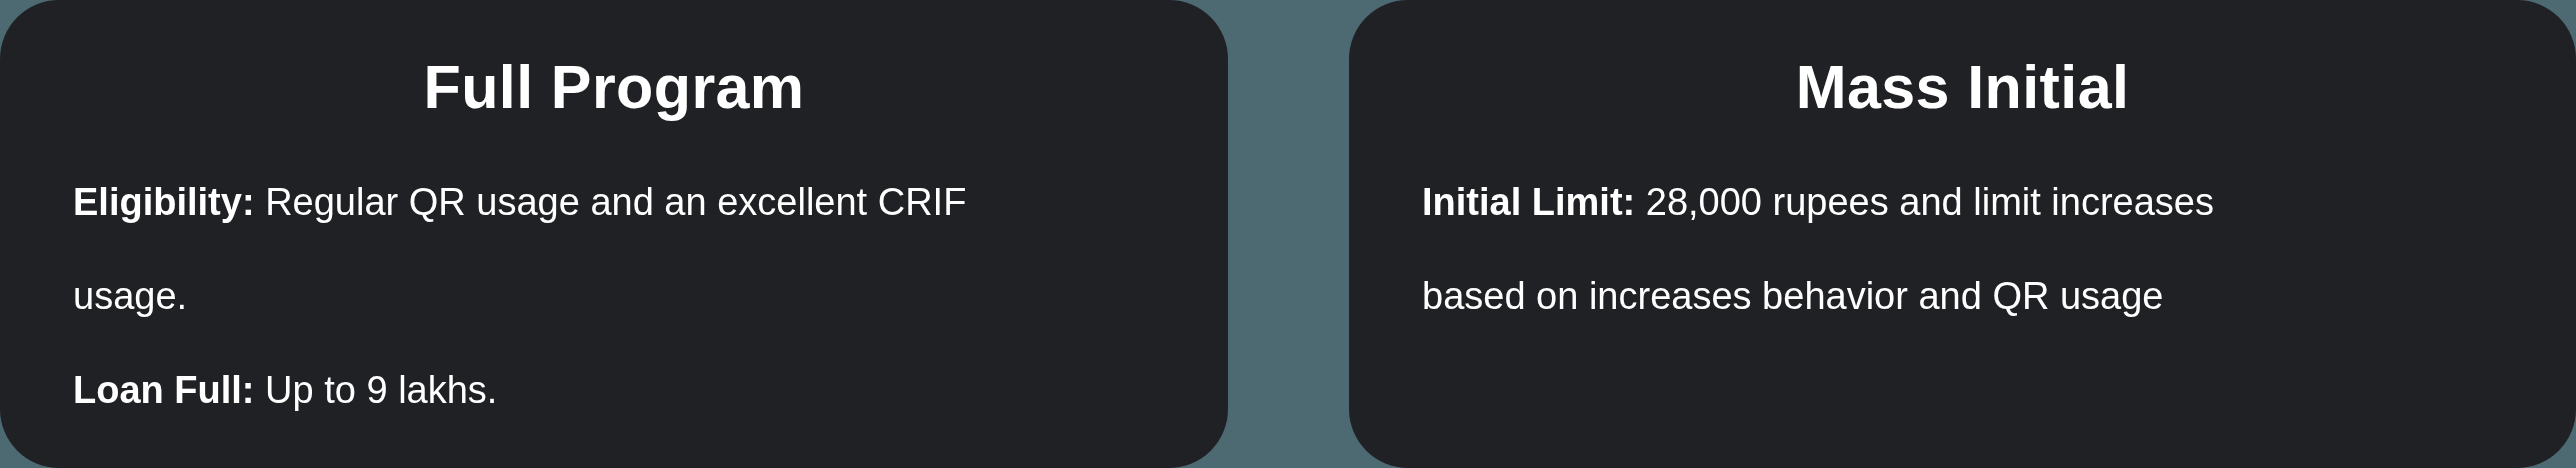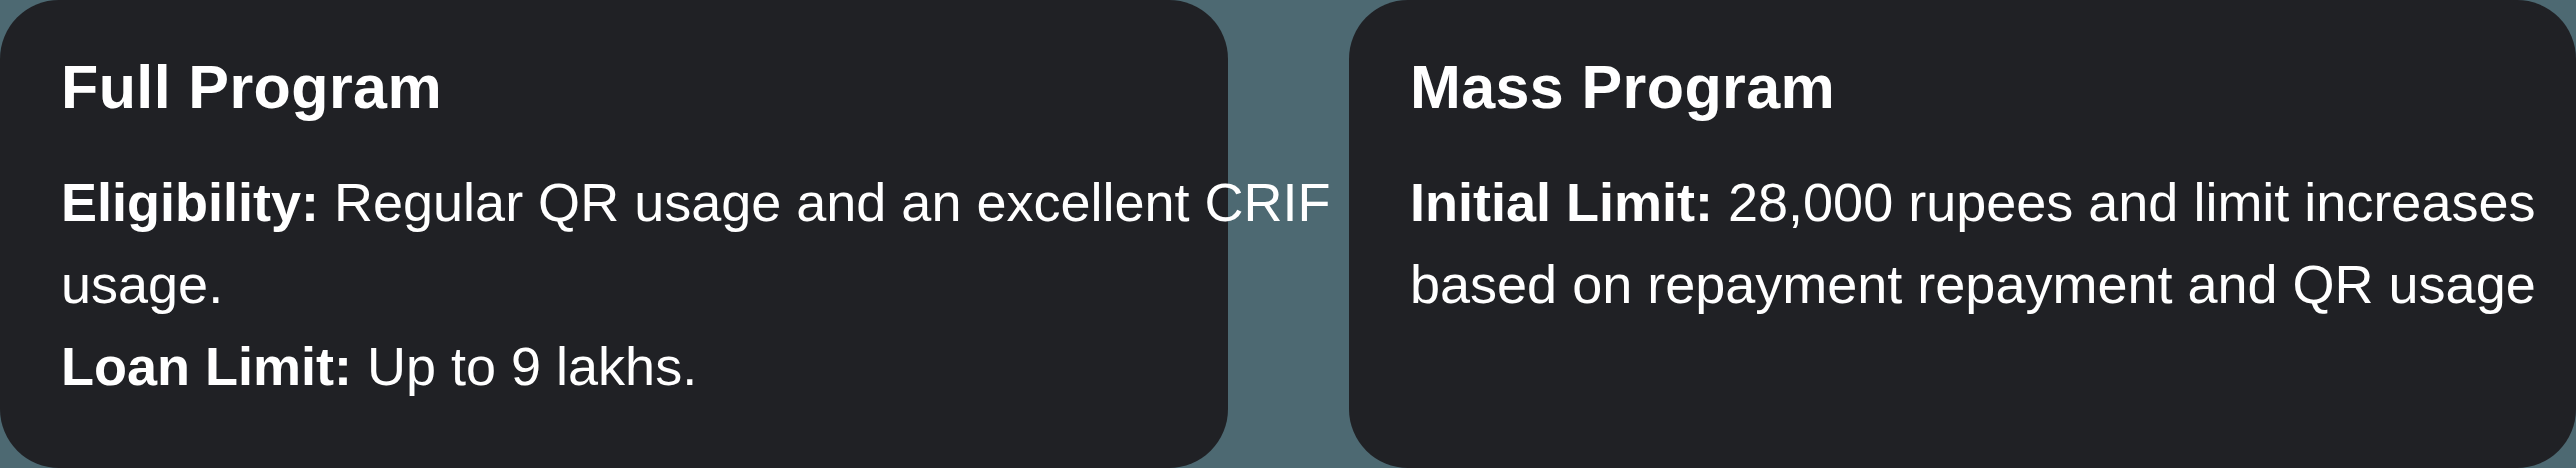--- a/index.html
+++ b/index.html
@@ -37,52 +37,53 @@
     width: 1227px;
   }
   .card-title {
     margin: 51px 0 0 0;
     font-size: 61px;
     line-height: 1.2;
     font-weight: 700;
     letter-spacing: 0.4px;
     color: var(--text, #ffffff);
     white-space: nowrap;
+    text-align: center;
   }
   .card-body {
     margin-top: 37px;
   }
   .body-line {
-    margin: 0;
-    font-size: 54px;
+    margin: 12px;
+    font-size: 38px;
     line-height: 82px;
     font-weight: 400;
     white-space: nowrap;
     color: var(--text, #ffffff);
   }
   .run.bold {
     font-weight: 700;
   }
 </style>
 </head>
 <body style="--bg: #4d6972; --card: #202125; --text: #ffffff;">
 
 <div class="canvas">
 
   <section class="card card-left">
     <h2 class="card-title">Full Program</h2>
     <div class="card-body">
         <p class="body-line"><span class="run bold">Eligibility: </span><span class="run">Regular QR usage and an excellent CRIF</span></p>
         <p class="body-line"><span class="run">usage.</span></p>
-        <p class="body-line"><span class="run bold">Loan Limit: </span><span class="run">Up to 9 lakhs.</span></p>
+        <p class="body-line"><span class="run bold">Loan Full: </span><span class="run">Up to 9 lakhs.</span></p>
       </div>
   </section>
 
   <section class="card card-right">
-    <h2 class="card-title">Mass Program</h2>
+    <h2 class="card-title">Mass Initial</h2>
     <div class="card-body">
         <p class="body-line"><span class="run bold">Initial Limit: </span><span class="run">28,000 rupees and limit increases</span></p>
-        <p class="body-line"><span class="run">based on repayment repayment and QR usage</span></p>
+        <p class="body-line"><span class="run">based on increases behavior and QR usage</span></p>
       </div>
   </section>
 
 </div>
 
 
 </body></html>

